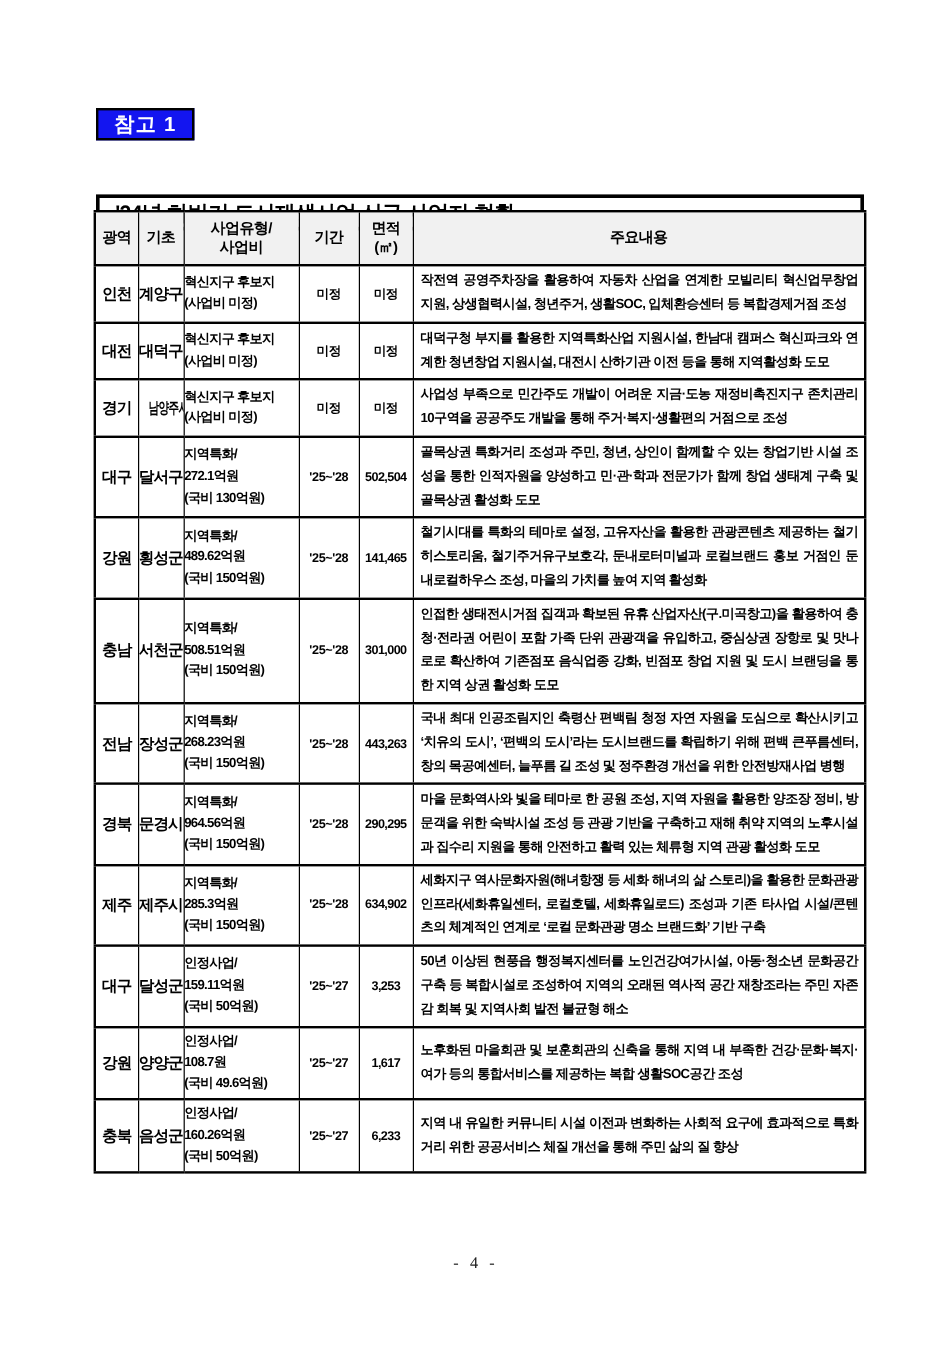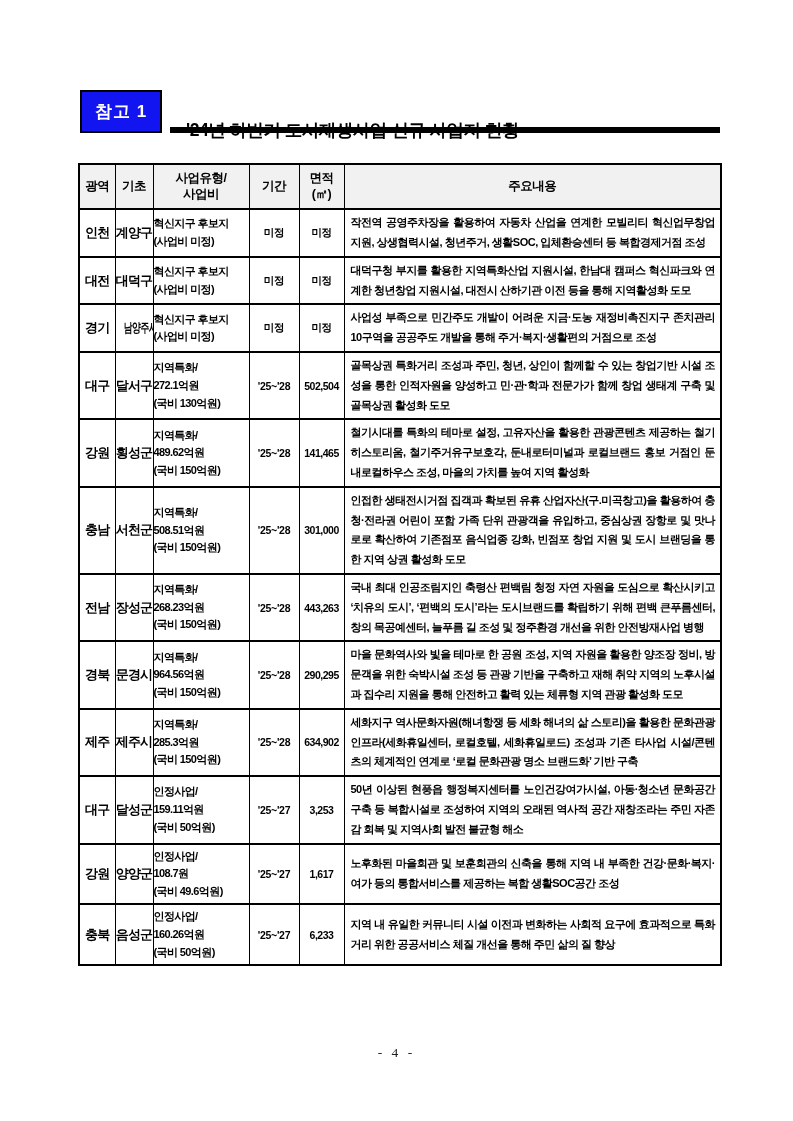--- a/index.html
+++ b/index.html
@@ -14,20 +14,21 @@
     overflow: hidden;
   }
   .doc-header {
     position: absolute;
     left: 80px;
     top: 90px;
     width: 640px;
     height: 43px;
     display: flex;
     gap: 8px;
+    flex-direction: column;
   }
   .badge {
     width: 82px;
     background: #1315f0;
     border: 2px solid #000;
     color: #fff;
     font-size: 17px;
     font-weight: 700;
     letter-spacing: 1px;
     display: flex;
@@ -41,21 +42,21 @@
     align-items: center;
     padding-left: 13px;
     font-size: 17.5px;
     font-weight: 700;
     letter-spacing: -0.5px;
     margin-top: 37px;
   }
   table.projects {
     position: absolute;
     left: 78px;
-    top: 163px;
+    top: 175px;
     width: 644px;
     border-collapse: collapse;
     table-layout: fixed;
     border: 2.5px solid #000;
   }
   table.projects th, table.projects td {
     border: 1.5px solid #000;
     border-top-width: 2px;
     border-bottom-width: 2px;
     vertical-align: middle;

